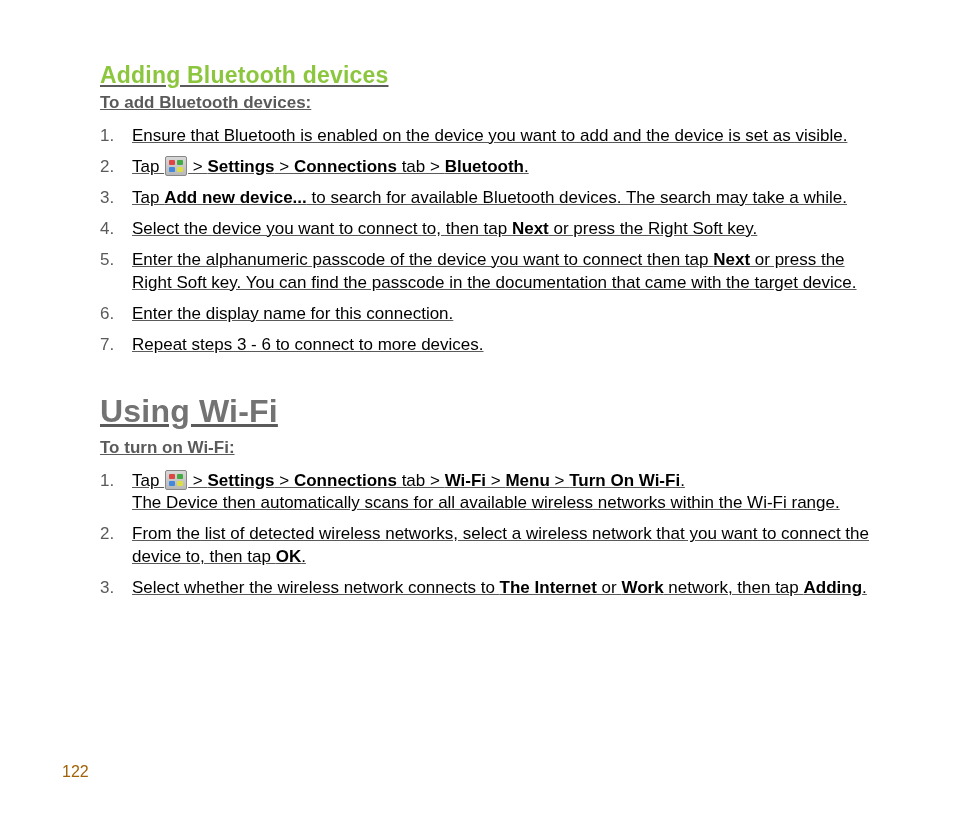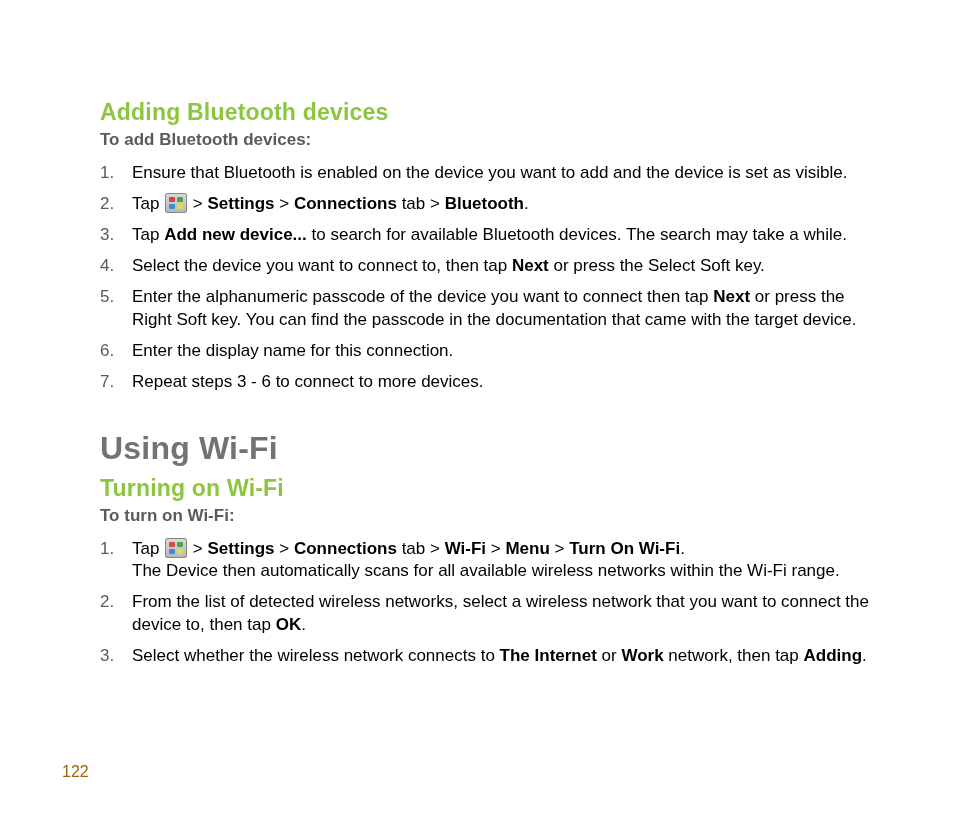--- a/index.html
+++ b/index.html
@@ -5,21 +5,22 @@
     * { box-sizing: border-box; margin: 0; padding: 0; }
     body {
       width: 954px;
       height: 823px;
       background: #ffffff;
       font-family: Arial, Helvetica, sans-serif;
       color: #5a5a5a;
       position: relative;
     }
     .page {
-      padding: 99px 72px 0 100px;
+      padding: 62px 72px 0 100px;
+      text-decoration: underline;
     }
     h2 {
       color: #8cc63f;
       font-size: 23px;
       font-weight: bold;
       margin-bottom: 4px;
       letter-spacing: 0.2px;
     }
     h1 {
       color: #737373;
@@ -93,28 +94,27 @@
 <body>
 
 <div class="page">
 
   <h2>Adding Bluetooth devices</h2>
   <p class="intro">To add Bluetooth devices:</p>
   <ol>
       <li><span>Ensure that Bluetooth is enabled on the device you want to add and the device is set as visible.</span></li>
       <li><span>Tap </span><span class="start-icon"></span><span> &gt; </span><span class="b">Settings</span><span> &gt; </span><span class="b">Connections</span><span> tab &gt; </span><span class="b">Bluetooth</span><span>.</span></li>
       <li><span>Tap </span><span class="b">Add new device...</span><span> to search for available Bluetooth devices. The search may take a while.</span></li>
-      <li><span>Select the device you want to connect to, then tap </span><span class="b">Next</span><span> or press the Select Soft key.</span></li>
+      <li><span>Select the device you want to connect to, then tap </span><span class="b">Next</span><span> or press the Right Soft key.</span></li>
       <li><span>Enter the alphanumeric passcode of the device you want to connect then tap </span><span class="b">Next</span><span> or press the Right Soft key. You can find the passcode in the documentation that came with the target device.</span></li>
       <li><span>Enter the display name for this connection.</span></li>
       <li><span>Repeat steps 3 - 6 to connect to more devices.</span></li>
     </ol>
 
   <h1>Using Wi-Fi</h1>
-  <h2>Turning on Wi-Fi</h2>
   <p class="intro">To turn on Wi-Fi:</p>
   <ol>
       <li><span>Tap </span><span class="start-icon"></span><span> &gt; </span><span class="b">Settings</span><span> &gt; </span><span class="b">Connections</span><span> tab &gt; </span><span class="b">Wi-Fi</span><span> &gt; </span><span class="b">Menu</span><span> &gt; </span><span class="b">Turn On Wi-Fi</span><span>.</span><span class="cont"><span>The Device then automatically scans for all available wireless networks within the Wi-Fi range.</span></span></li>
       <li><span>From the list of detected wireless networks, select a wireless network that you want to connect the device to, then tap </span><span class="b">OK</span><span>.</span></li>
       <li><span>Select whether the wireless network connects to </span><span class="b">The Internet</span><span> or </span><span class="b">Work</span><span> network, then tap </span><span class="b">Adding</span><span>.</span></li>
     </ol>
 
 </div>
 
 <div class="page-number">122</div>

